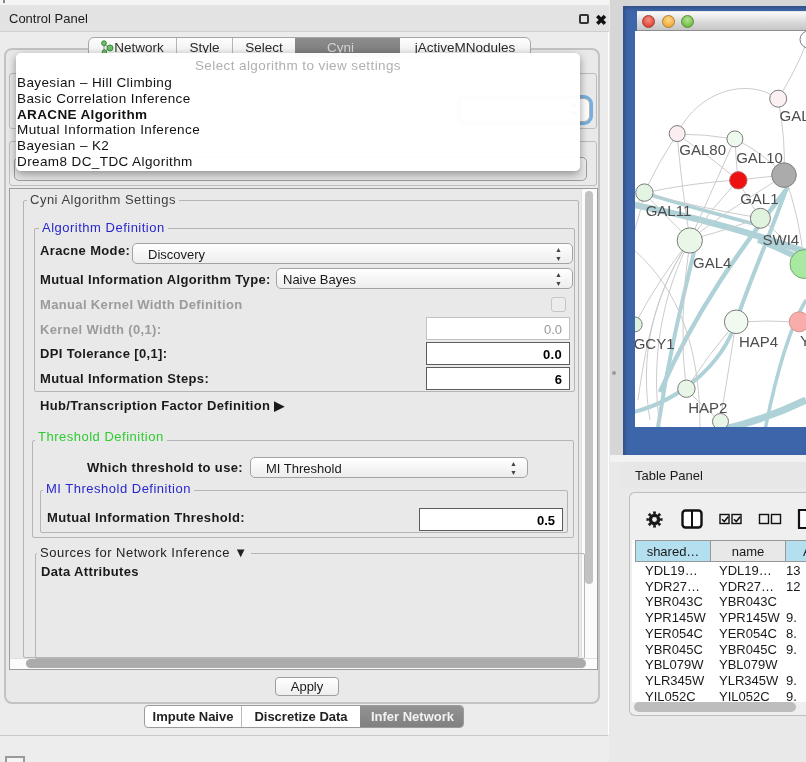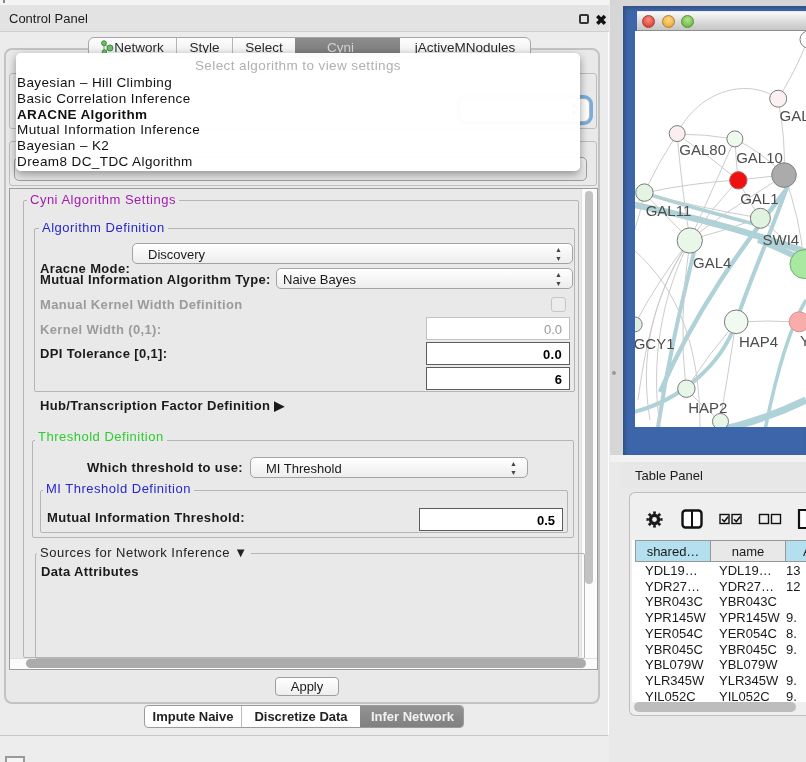--- a/index.html
+++ b/index.html
@@ -37,46 +37,47 @@
 
   <div class="abs" style="left:9px;top:183px;width:589px;height:482px;border:1px solid #9c9c9c;background:#e9e9e9;overflow:hidden;">
 
     <div class="abs" style="right:0;top:0;width:16px;height:471px;background:#fbfbfb;border-left:1px solid #e0e0e0;"></div>
     <div class="abs" style="right:4px;top:2px;width:8px;height:393px;background:#c2c2c2;border-radius:5px;"></div>
 
     <div class="abs" style="left:0;bottom:0;width:589px;height:11px;background:#fbfbfb;border-top:1px solid #e0e0e0;"></div>
     <div class="abs" style="left:16px;bottom:1px;width:560px;height:9px;background:#ababab;border-radius:5px;"></div>
 
     <div class="abs" style="left:13px;top:11px;width:556px;height:458px;border:1px solid #b5b5b5;border-radius:2px;"></div>
-    <div class="abs glabel" style="left:17px;top:3px;background:#e9e9e9;padding:0 3px;color:#a21caf;">Cyni Algorithm Settings</div>
+    <div class="abs glabel" style="left:17px;top:3px;background:#e9e9e9;padding:0 3px;color:#404040;">Cyni Algorithm Settings</div>
 
     <div class="abs" style="left:24px;top:39px;width:541px;height:164px;border:1px solid #b5b5b5;border-radius:2px;"></div>
     <div class="abs glabel" style="left:29px;top:31px;background:#e9e9e9;padding:0 3px;color:#2727cc;">Algorithm Definition</div>
 
-    <div class="abs b" style="left:30px;top:72px;text-align:right;">Aracne Mode:</div>
+    <div class="abs b" style="left:30px;top:54px;text-align:right;">Aracne Mode:</div>
     <div class="abs" style="left:122px;top:54px;width:441px;height:21px;border:1px solid #a3a3a3;border-radius:5px;background:linear-gradient(#ffffff,#ededed);">
       <span class="abs" style="left:15px;top:3px;">Discovery</span>
       <span class="abs" style="right:8px;top:1px;width:11px;color:#444;font-size:7px;line-height:9px;text-align:center;">▲<br>▼</span>
     </div>
 
     <div class="abs b" style="left:30px;top:83px;">Mutual Information Algorithm Type:</div>
     <div class="abs" style="left:266px;top:79px;width:297px;height:21px;border:1px solid #a3a3a3;border-radius:5px;background:linear-gradient(#ffffff,#ededed);">
       <span class="abs" style="left:6px;top:3px;">Naive Bayes</span>
       <span class="abs" style="right:8px;top:1px;width:11px;color:#444;font-size:7px;line-height:9px;text-align:center;">▲<br>▼</span>
     </div>
 
     <div class="abs b" style="left:30px;top:108px;color:#9b9b9b;">Manual Kernel Width Definition</div>
     <div class="abs" style="left:541px;top:108px;width:15px;height:15px;border:1px solid #c6c6c6;border-radius:3px;background:#ececec;"></div>
 
     <div class="abs b" style="left:30px;top:133px;color:#9b9b9b;">Kernel Width (0,1):</div>
     <div class="abs" style="left:416px;top:128px;width:144px;height:23px;border:1px solid #c2c2c2;background:#fff;color:#999;text-align:right;padding:4px 7px 0 0;">0.0</div>
 
     <div class="abs b" style="left:30px;top:157px;">DPI Tolerance [0,1]:</div>
     <div class="abs b" style="left:416px;top:152.5px;width:144px;height:23px;border:1px solid #5c5c5c;background:#fff;color:#000;text-align:right;padding:4px 7px 0 0;font-weight:bold;">0.0</div>
 
+    <div class="abs b" style="left:30px;top:182px;">Mutual Information Steps:</div>
     <div class="abs" style="left:416px;top:178px;width:144px;height:23px;border:1px solid #5c5c5c;background:#fff;color:#000;text-align:right;padding:4px 7px 0 0;font-weight:bold;">6</div>
 
     <div class="abs b" style="left:30px;top:209px;">Hub/Transcription Factor Definition <span style="font-size:13px;">▶</span></div>
 
     <div class="abs" style="left:22px;top:251px;width:542px;height:98px;border:1px solid #b5b5b5;border-radius:2px;"></div>
     <div class="abs glabel" style="left:25px;top:240px;background:#e9e9e9;padding:0 3px;color:#2ecc2e;">Threshold Definition</div>
 
     <div class="abs" style="left:240px;top:268px;width:278px;height:21px;border:1px solid #a3a3a3;border-radius:5px;background:linear-gradient(#ffffff,#ededed);">
       <span class="abs" style="left:15px;top:3px;">MI Threshold</span>
       <span class="abs" style="right:8px;top:1px;width:11px;color:#444;font-size:7px;line-height:9px;text-align:center;">▲<br>▼</span>

